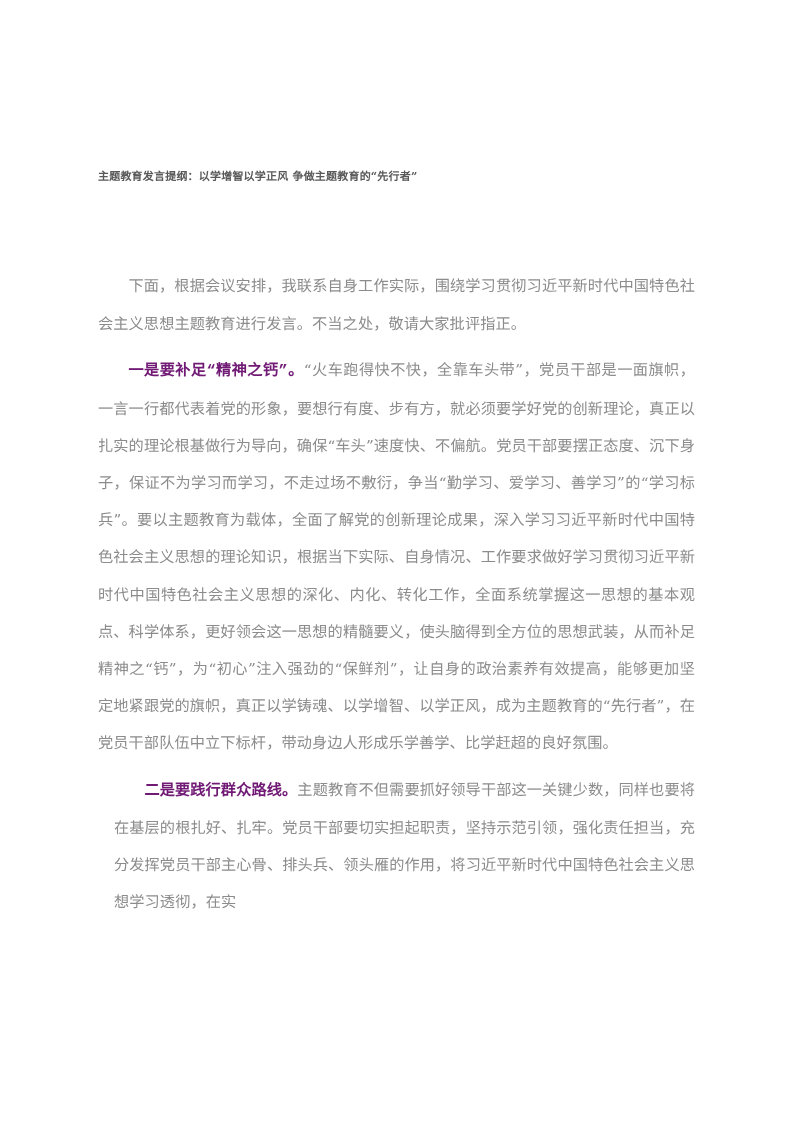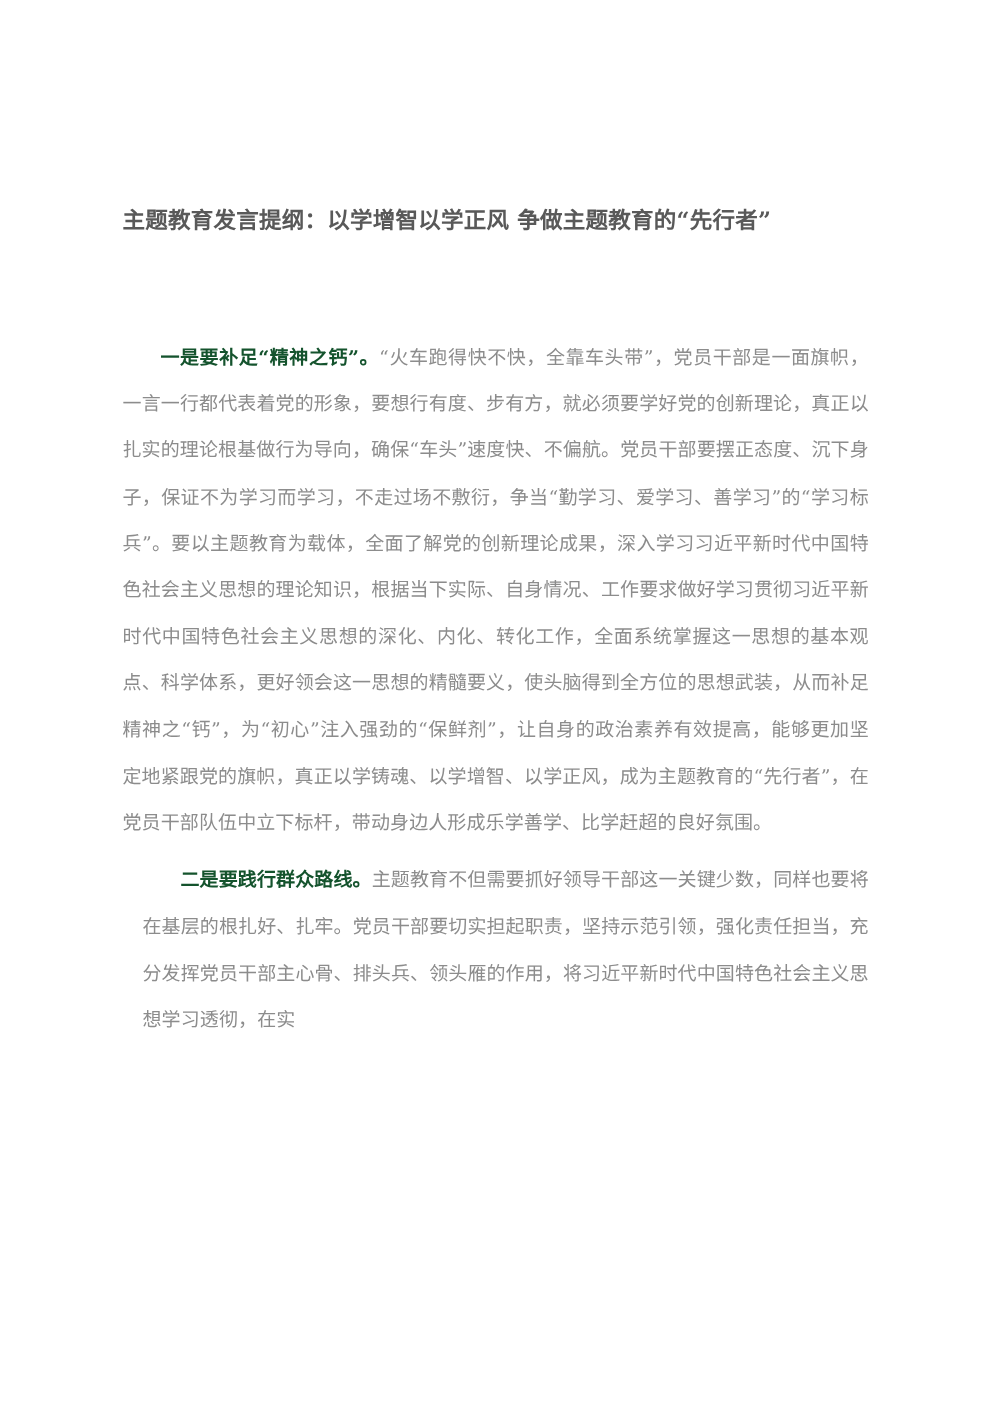--- a/index.html
+++ b/index.html
@@ -20,21 +20,21 @@
     overflow: hidden;
     box-sizing: border-box;
   }
   .content {
     position: absolute;
     left: 98px;
     top: 166px;
     width: 597px;
   }
   .doc-title {
-    font-size: 18px;
+    font-size: 11px;
     font-weight: bold;
     color: #595959;
     line-height: 22px;
     letter-spacing: 0.2px;
     margin: 0 0 0 0;
     white-space: nowrap;
   }
   .title-gap {
     height: 80px;
   }
@@ -43,37 +43,41 @@
     color: #8c8c8c;
     line-height: 37.2px;
     text-align: justify;
     text-justify: inter-ideograph;
     text-indent: 2em;
     margin: 0 0 9px 0;
     letter-spacing: 0.1px;
   }
   .para .lead {
     font-weight: bold;
-    color: #14532d;
+    color: #701a75;
+    font-family: Liberation Mono, monospace;
   }
   .para.tail-clip {
     margin-bottom: 0;
     margin-left: 16px;
   }
 </style>
 </head>
 <body>
 
 <div class="page">
   <div class="content">
 
     <h1 class="doc-title">主题教育发言提纲：以学增智以学正风 争做主题教育的“先行者”</h1>
 
     <div class="title-gap"></div>
 
+    <p class="para">
+      <span class="lead"></span><span>下面，根据会议安排，我联系自身工作实际，围绕学习贯彻习近平新时代中国特色社会主义思想主题教育进行发言。不当之处，敬请大家批评指正。</span>
+    </p>
 
     <p class="para">
       <span class="lead">一是要补足“精神之钙”。</span><span>“火车跑得快不快，全靠车头带”，党员干部是一面旗帜，一言一行都代表着党的形象，要想行有度、步有方，就必须要学好党的创新理论，真正以扎实的理论根基做行为导向，确保“车头”速度快、不偏航。党员干部要摆正态度、沉下身子，保证不为学习而学习，不走过场不敷衍，争当“勤学习、爱学习、善学习”的“学习标兵”。要以主题教育为载体，全面了解党的创新理论成果，深入学习习近平新时代中国特色社会主义思想的理论知识，根据当下实际、自身情况、工作要求做好学习贯彻习近平新时代中国特色社会主义思想的深化、内化、转化工作，全面系统掌握这一思想的基本观点、科学体系，更好领会这一思想的精髓要义，使头脑得到全方位的思想武装，从而补足精神之“钙”，为“初心”注入强劲的“保鲜剂”，让自身的政治素养有效提高，能够更加坚定地紧跟党的旗帜，真正以学铸魂、以学增智、以学正风，成为主题教育的“先行者”，在党员干部队伍中立下标杆，带动身边人形成乐学善学、比学赶超的良好氛围。</span>
     </p>
 
     <p class="para tail-clip">
       <span class="lead">二是要践行群众路线。</span><span>主题教育不但需要抓好领导干部这一关键少数，同样也要将在基层的根扎好、扎牢。党员干部要切实担起职责，坚持示范引领，强化责任担当，充分发挥党员干部主心骨、排头兵、领头雁的作用，将习近平新时代中国特色社会主义思想学习透彻，在实</span>
     </p>
 
   </div>

